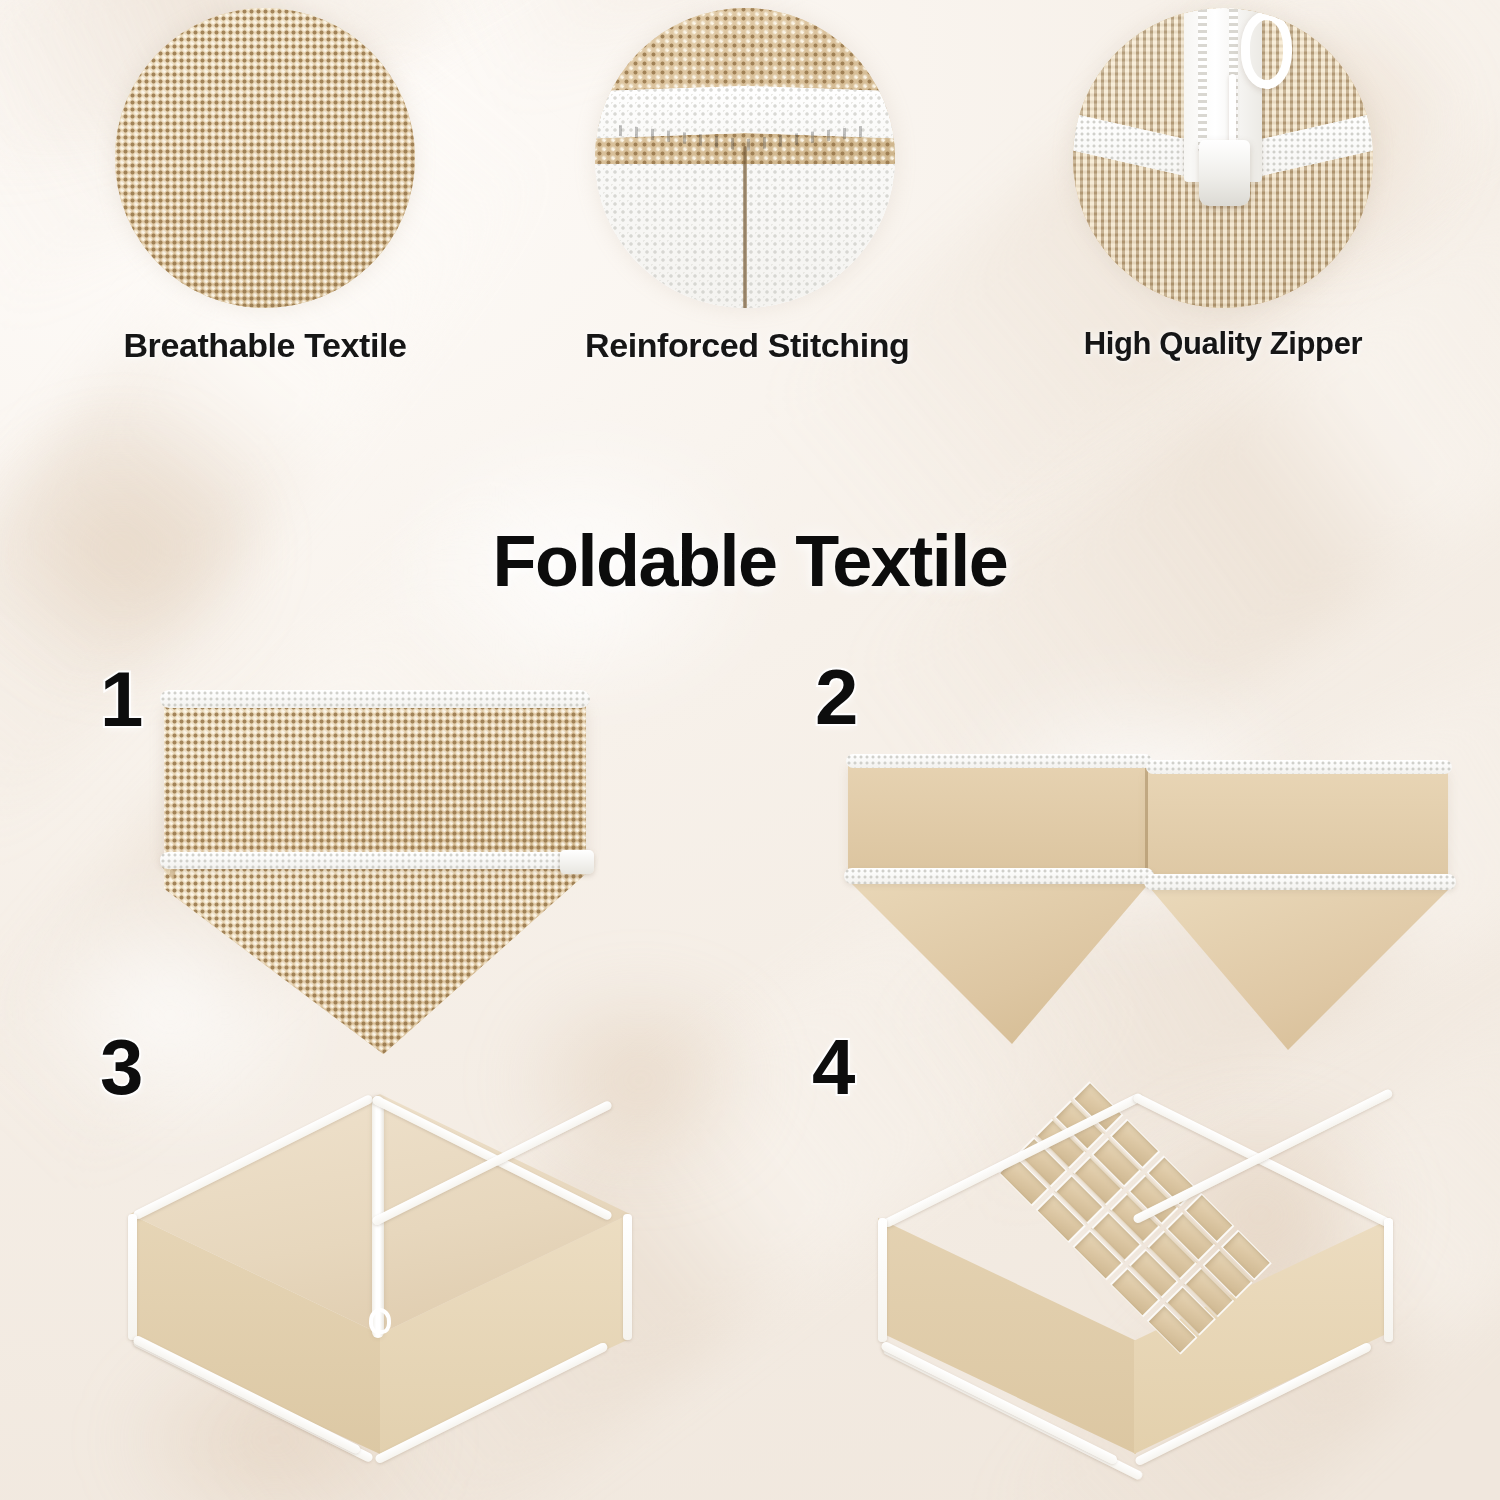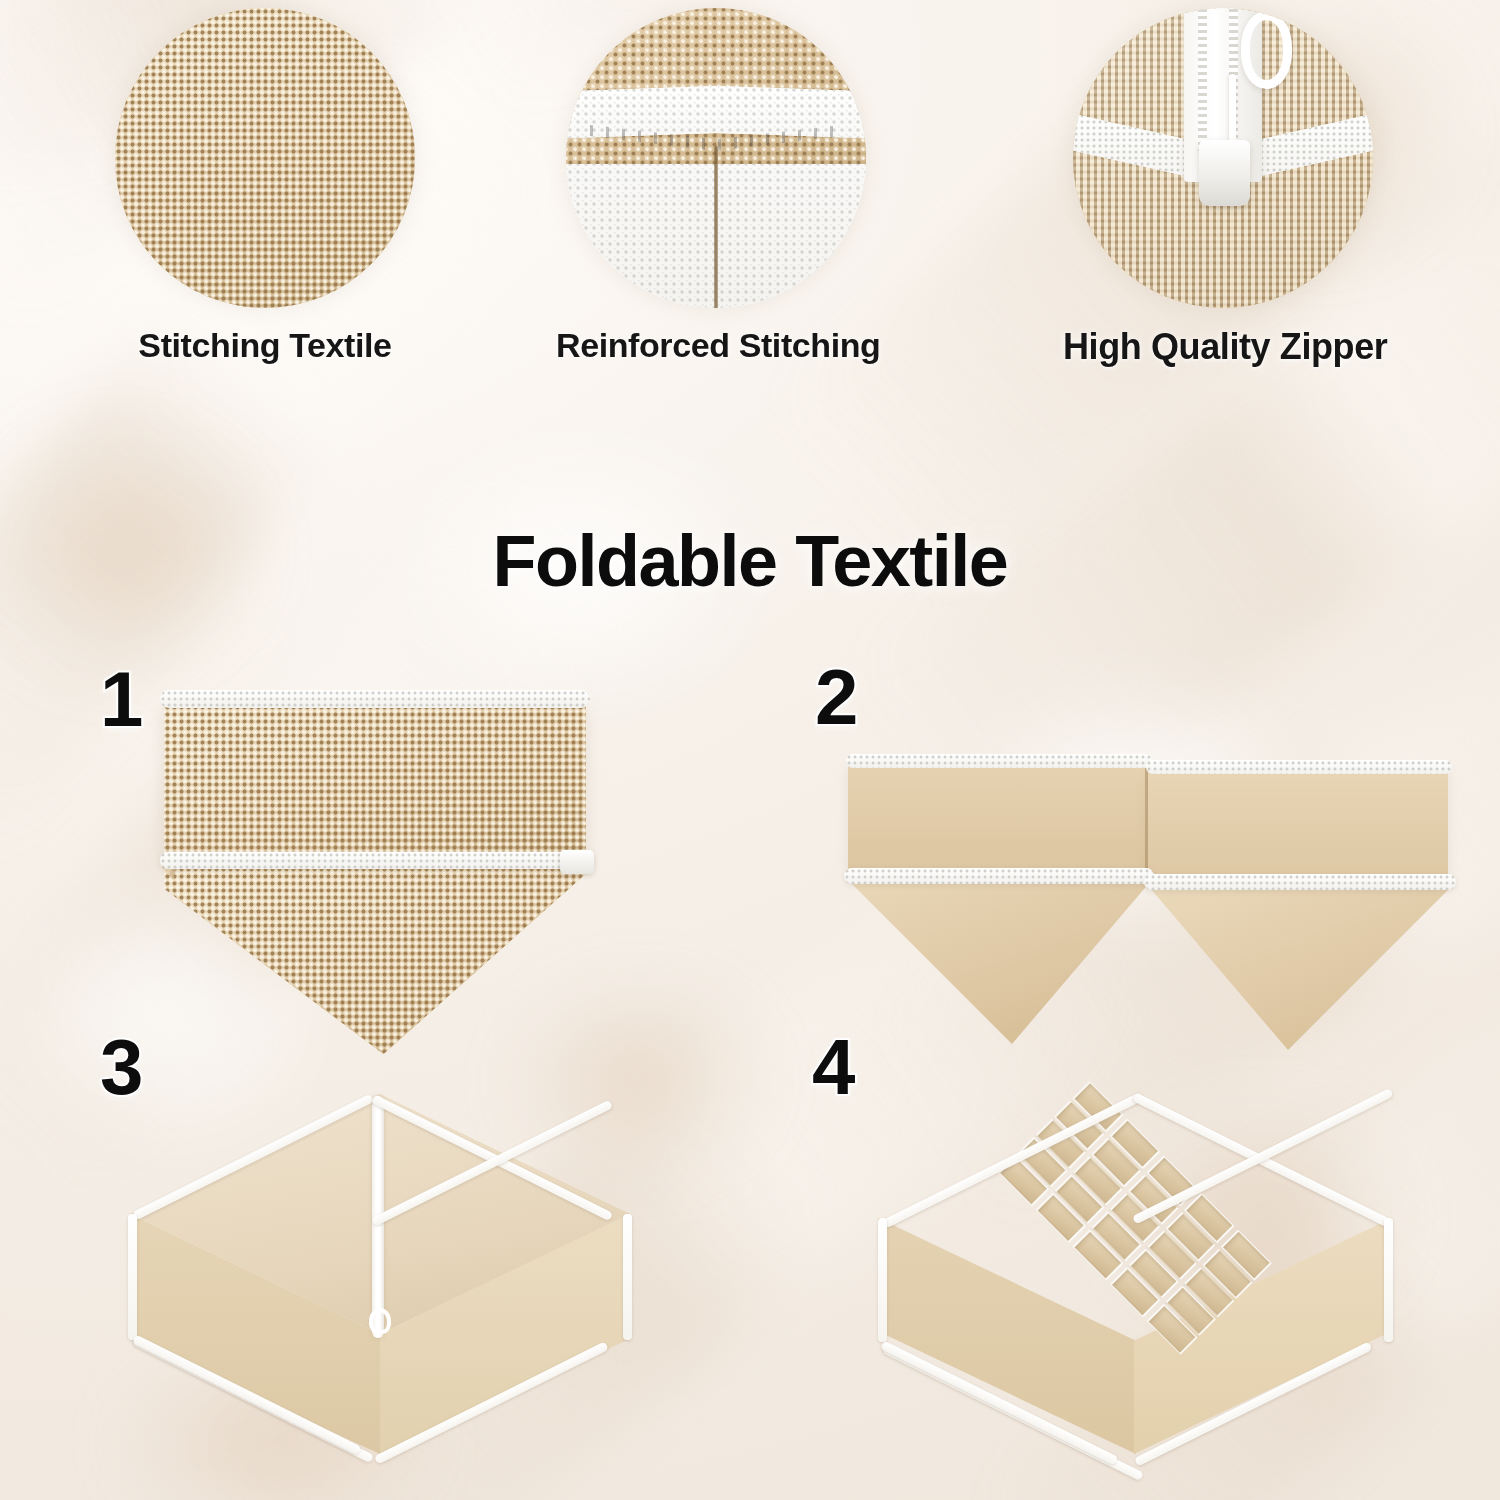--- a/index.html
+++ b/index.html
@@ -67,23 +67,23 @@
     margin-top:18px;
     text-align:center;
     font-size:34px;
     font-weight:bold;
     color:#161616;
     letter-spacing:-.4px;
     white-space:nowrap;
     text-shadow:0 1px 3px rgba(255,255,255,.9), 0 0 8px rgba(255,255,255,.8);
   }
   #feat1{ left:105px; top:8px; }
-  #feat2{ left:556px; top:8px; }
+  #feat2{ left:585px; top:8px; }
   #feat3{ left:1063px; top:8px; }
-  #feat3 .cap{ font-size:36px; }
+  #feat3 .cap{ font-size:31px; }
 
   
   .mesh{
     position:absolute; inset:0;
     background-color:#ddc8a3;
     background-image:
       radial-gradient(circle at 50% 50%, rgba(150,118,74,.85) 0 1.6px, rgba(150,118,74,0) 2.4px),
       radial-gradient(circle at 50% 50%, rgba(255,250,238,.85) 0 1.5px, rgba(255,250,238,0) 2.6px),
       linear-gradient(135deg, rgba(255,248,232,.55) 0 2px, rgba(0,0,0,0) 2px 7px),
       linear-gradient(45deg,  rgba(170,140,98,.32) 0 2px, rgba(0,0,0,0) 2px 7px),
@@ -405,21 +405,21 @@
   <div class="warm w5"></div>
   <div class="bright b1"></div>
   <div class="bright b2"></div>
   <div class="bright b3"></div>
 </div>
 
 <div class="feature" id="feat1">
   <div class="disc">
     <div class="mesh fine"></div>
   </div>
-  <div class="cap">Stitching Textile</div>
+  <div class="cap">Breathable Textile</div>
 </div>
 
 <div class="feature" id="feat2">
   <div class="disc">
     <div class="d2-back white-mesh"></div>
     <div class="d2-inner"></div>
     <div class="d2-corner mesh"></div>
     <div class="d2-trim white-mesh"></div>
     <div class="d2-stitch"></div>
     <div class="d2-seam"></div>

